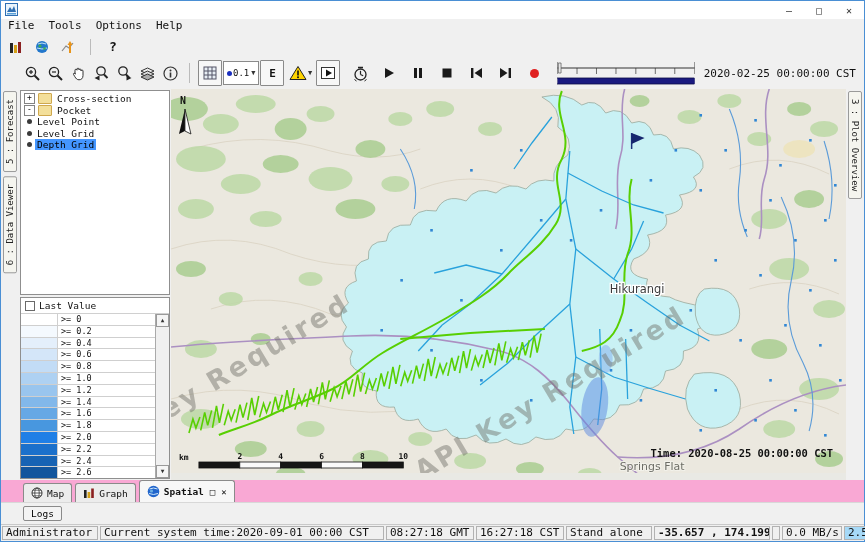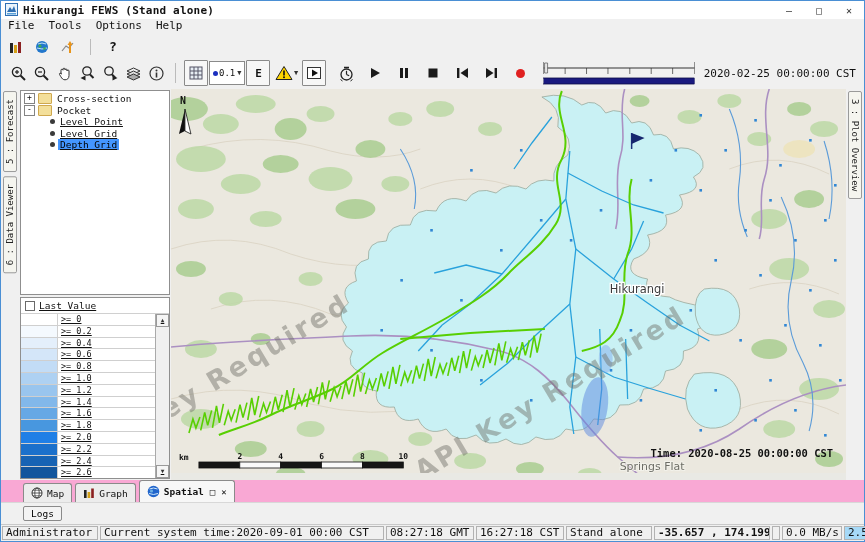--- a/index.html
+++ b/index.html
@@ -17,49 +17,49 @@
   .menubar{height:17px;display:flex;gap:14px;padding-left:7px;font-size:11px;flex:0 0 auto;}
   .menu-item{cursor:default;}
 
   
   .toolbar1{height:21px;display:flex;align-items:center;gap:6px;padding-left:5px;flex:0 0 auto;}
   .toolbar1 .sep{width:1px;height:16px;background:#bbb;margin:0 6px;}
   .tb1btn{width:20px;height:18px;display:flex;align-items:center;justify-content:center;}
   .helpq{font-size:13px;font-weight:bold;}
 
   
-  .toolbar2{height:32px;display:flex;align-items:center;padding:0 4px 0 6px;gap:1px;flex:0 0 auto;}
+  .toolbar2{height:32px;display:flex;align-items:center;padding:0 4px 0 20px;gap:1px;flex:0 0 auto;}
   .tbtn{width:22px;height:24px;display:flex;align-items:center;justify-content:center;flex:0 0 auto;}
   .raised{border:1px solid #8a8a8a;background:#f7f7f7;border-radius:1px;}
   .tsep{width:1px;height:20px;background:#bbb;margin:0 7px;flex:0 0 auto;}
   .caret{font-size:7px;color:#333;margin-left:1px;}
   .interval{display:flex;align-items:center;font-size:9px;border:1px solid #8a8a8a;background:#fff;height:22px;padding:0 3px;gap:1px;}
   .bluedot{width:5px;height:5px;border-radius:50%;background:#1b2fbf;}
   .recdot{width:9px;height:9px;border-radius:50%;background:#e02020;}
   .timeline{flex:1 1 auto;height:28px;margin:0 6px 0 10px;min-width:120px;}
   .timeline svg{width:100%;height:100%;}
   .tbdate{font-size:11px;white-space:nowrap;padding-right:4px;flex:0 0 auto;}
 
   
   .main{flex:1 1 auto;display:flex;overflow:hidden;}
   .strip{width:18px;flex:0 0 auto;display:flex;flex-direction:column;align-items:center;background:#f0f0f0;}
   .vtab{writing-mode:vertical-rl;background:#f5f5ef;border:1px solid #9a9a9a;border-radius:2px;font-size:9px;padding:7px 1px;margin:2px 0;color:#222;white-space:nowrap;}
   .vtab-left{transform:rotate(180deg);}
 
   .leftpanel{width:152px;flex:0 0 auto;display:flex;flex-direction:column;background:#f0f0f0;}
   .treepanel{height:201px;flex:0 0 auto;margin:1px;background:#fff;border:1px solid #8f8f8f;overflow:hidden;padding-top:2px;}
   .tree-row{display:flex;align-items:center;height:11.5px;font-size:9.5px;gap:3px;padding-left:3px;white-space:nowrap;}
-  .tree-row.leaf{padding-left:29px;text-decoration:underline;}
+  .tree-row.leaf{padding-left:6px;}
   .expander{width:9px;height:9px;border:1px solid #848484;background:#fff;font-size:8px;line-height:7px;text-align:center;flex:0 0 auto;}
   .folder{width:12px;height:9px;background:#f3df9a;border:1px solid #cfa84e;border-radius:1px;flex:0 0 auto;}
   .bullet{width:5px;height:5px;border-radius:50%;background:#3a3a3a;flex:0 0 auto;}
   .tree-label{padding:0 2px;}
   .tree-label.selected{background:#4496ff;color:#000;}
 
-  .legendpanel{flex:1 1 auto;margin:1px;background:#fff;border:1px solid #8f8f8f;display:flex;flex-direction:column;overflow:hidden;text-decoration:underline;}
+  .legendpanel{flex:1 1 auto;margin:1px;background:#fff;border:1px solid #8f8f8f;display:flex;flex-direction:column;overflow:hidden;}
   .legend-header{height:15px;flex:0 0 auto;display:flex;align-items:center;gap:4px;padding-left:4px;font-size:9.5px;border-bottom:1px solid #d0d0d0;}
   .cbox{width:8px;height:8px;border:1px solid #6a6a6a;background:#fff;flex:0 0 auto;}
   .legend-body{flex:1 1 auto;display:flex;overflow:hidden;}
   .legend-list{flex:1 1 auto;}
   .legend-row{height:10.8px;display:flex;border-bottom:1px solid #cfcfcf;}
   .swatch{width:36px;flex:0 0 auto;border-right:1px solid #cfcfcf;}
   .legend-label{font-size:8.5px;line-height:10.5px;padding-left:3px;white-space:nowrap;}
   .vscroll{width:13px;flex:0 0 auto;background:#f0f0f0;border-left:1px solid #aaa;display:flex;flex-direction:column;justify-content:space-between;align-items:center;}
   .scrbtn{width:11px;height:11px;border:1px solid #9a9a9a;background:#f5f5f5;font-size:6px;line-height:10px;text-align:center;color:#333;}
 
@@ -90,21 +90,20 @@
 <div class="win">
 
   <div class="titlebar">
     <span>
       <svg width="13" height="13">
           <rect x="0.5" y="0.5" width="12" height="12" fill="#eaf4fc" stroke="#2f6fb2"></rect>
           <path d="M2,9 L5,4 L7,7 L9,3 L11,9 Z" fill="#2f6fb2"></path>
           <rect x="2" y="10" width="9" height="1.5" fill="#5aa0d8"></rect>
         </svg>
     </span>
-    <span class="title">Hikurangi FEWS  (Stand alone)</span>
     <div class="winctl">
       <span>—</span>
       <span>□</span>
       <span>✕</span>
     </div>
   </div>
 
   <div class="menubar" id="menubar">
       <span class="menu-item">File</span>
       <span class="menu-item">Tools</span>

